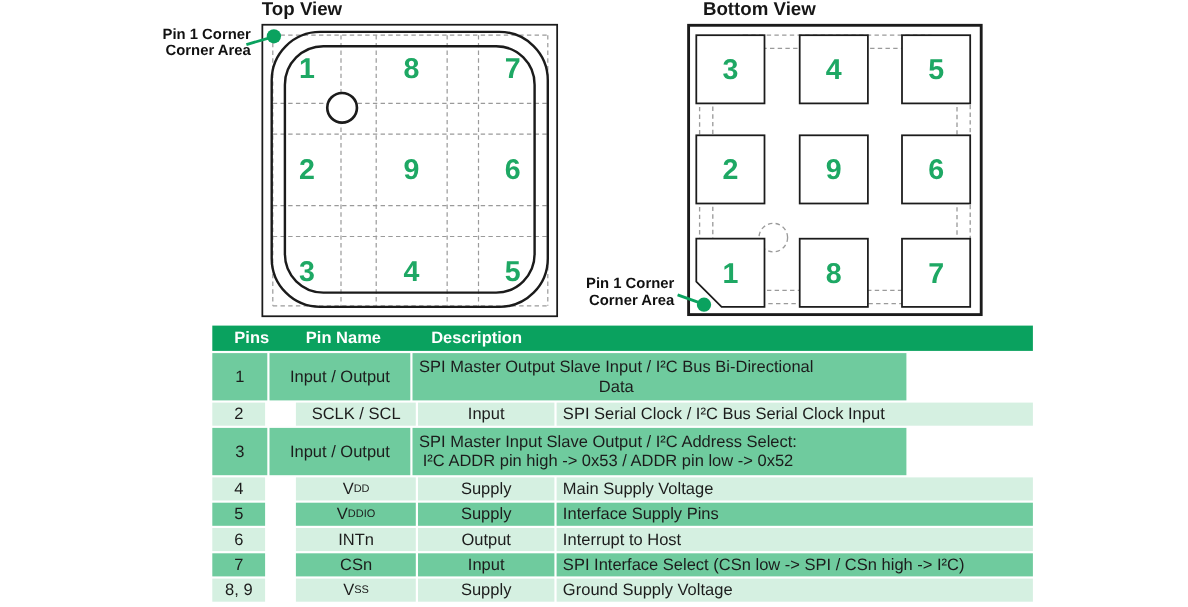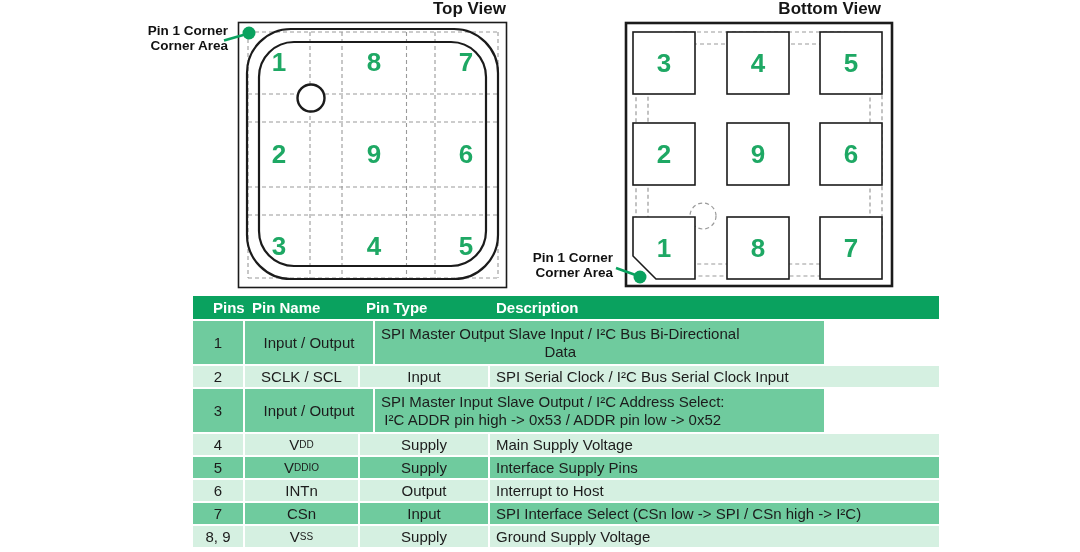--- a/index.html
+++ b/index.html
@@ -2,45 +2,45 @@
 <html><head>
 <meta charset="utf-8">
 <style>
   html,body{margin:0;padding:0;background:#fff;}
   .canvas{
     position:relative;width:1080px;height:552px;background:#fff;overflow:hidden;
     font-family:"Liberation Sans",sans-serif;color:#1c1c1c;
   }
   
   .view-title{
-    position:absolute;top:0;height:18px;line-height:18px;text-align:right;
+    position:absolute;top:0;height:18px;line-height:18px;text-align:left;
     font-size:17px;font-weight:bold;color:#161616;
   }
   #title-top{left:238px;width:268px;}
-  #title-bottom{left:613px;width:268px;}
+  #title-bottom{left:639px;width:268px;}
   .corner-label{
     position:absolute;text-align:right;font-size:13.5px;font-weight:bold;
     line-height:15px;color:#111;
   }
   #corner-label-top{left:123px;top:23px;width:105px;}
   #corner-label-bottom{left:523px;top:250px;width:90px;}
   svg text.pin-num{
     font-family:"Liberation Sans",sans-serif;font-weight:bold;font-size:26px;
     fill:#1ea864;text-anchor:middle;
   }
   
   .pin-table{position:absolute;left:193px;top:296px;width:746px;font-size:15px;}
   .thead{
     display:flex;gap:2px;height:23px;background:#0aa25f;color:#fff;font-weight:bold;
   }
   .thead .th{display:flex;align-items:center;box-sizing:border-box;}
   .tr{display:flex;gap:2px;margin-top:2px;}
   .td{display:flex;align-items:center;justify-content:center;box-sizing:border-box;}
   .c1{width:50px;}
-  .c2{width:113px;}
+  .c2{width:113px;margin-left:26px;}
   .c3{width:128px;}
   .c4{width:449px;justify-content:flex-start;padding-left:6px;}
   .thead .c1{justify-content:flex-start;padding-left:20px;}
   .thead .c2{justify-content:flex-start;padding-left:7px;}
   .thead .c3{justify-content:flex-start;padding-left:6px;}
   .h1 .td{height:21px;}
   .h2 .td{height:43px;}
   .row-a .td{background:#6fcb9e;}
   .row-b .td{background:#d5f0e1;}
   .desc{white-space:pre-line;line-height:18px;text-align:center;}
@@ -130,21 +130,20 @@
       </g>
       <line x1="616" y1="268" x2="637" y2="275.5" stroke="#0aa25f" stroke-width="2.6"></line>
       <circle cx="640" cy="277" r="6.5" fill="#0aa25f"></circle>
     </g>
   </svg>
 
   <div class="pin-table">
     <div class="thead">
       <div class="th c1">Pins</div>
       <div class="th c2">Pin Name</div>
-      <div class="th c3">Pin Type</div>
       <div class="th c4">Description</div>
     </div>
 
     <div class="tr h2 row-a">
       <div class="td c1">1</div>
       <div class="td c3">Input / Output</div>
       <div class="td c4 desc">SPI Master Output Slave Input / I²C Bus Bi-Directional
 Data</div>
     </div>
 

